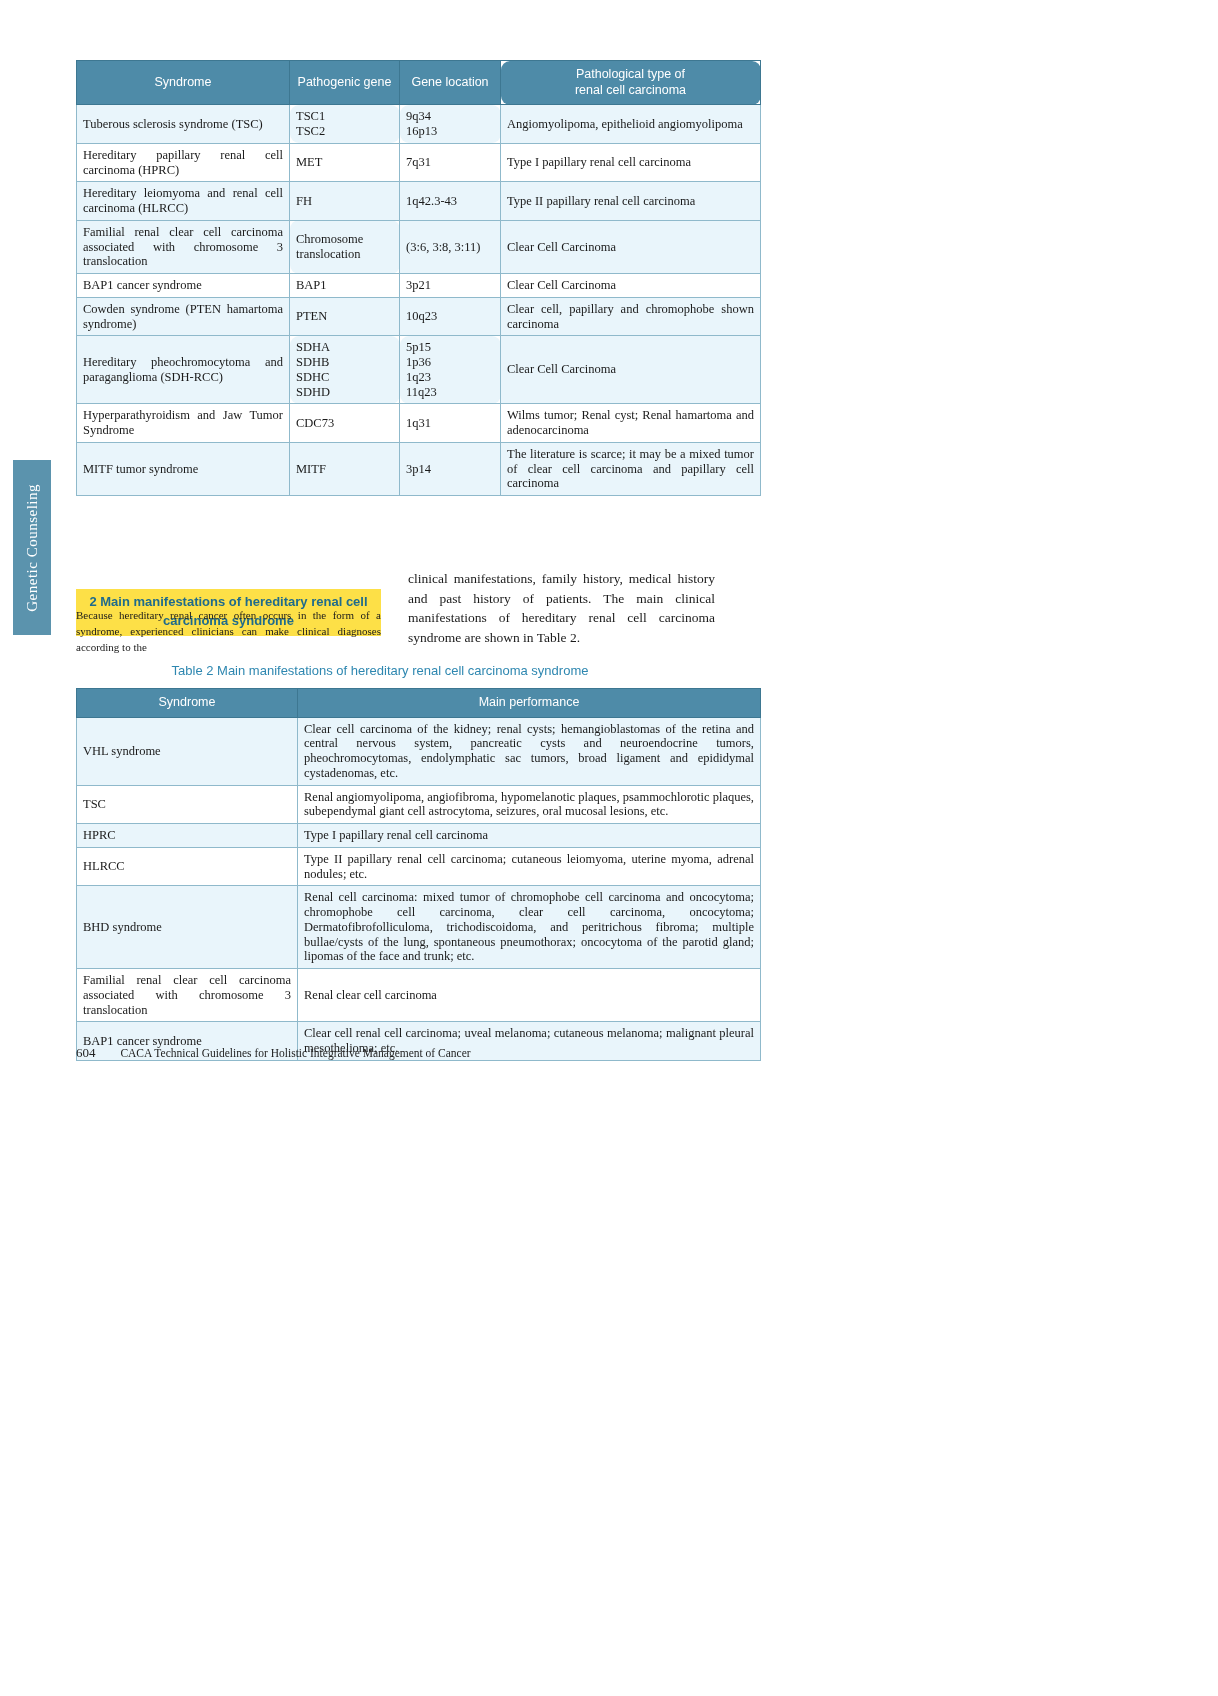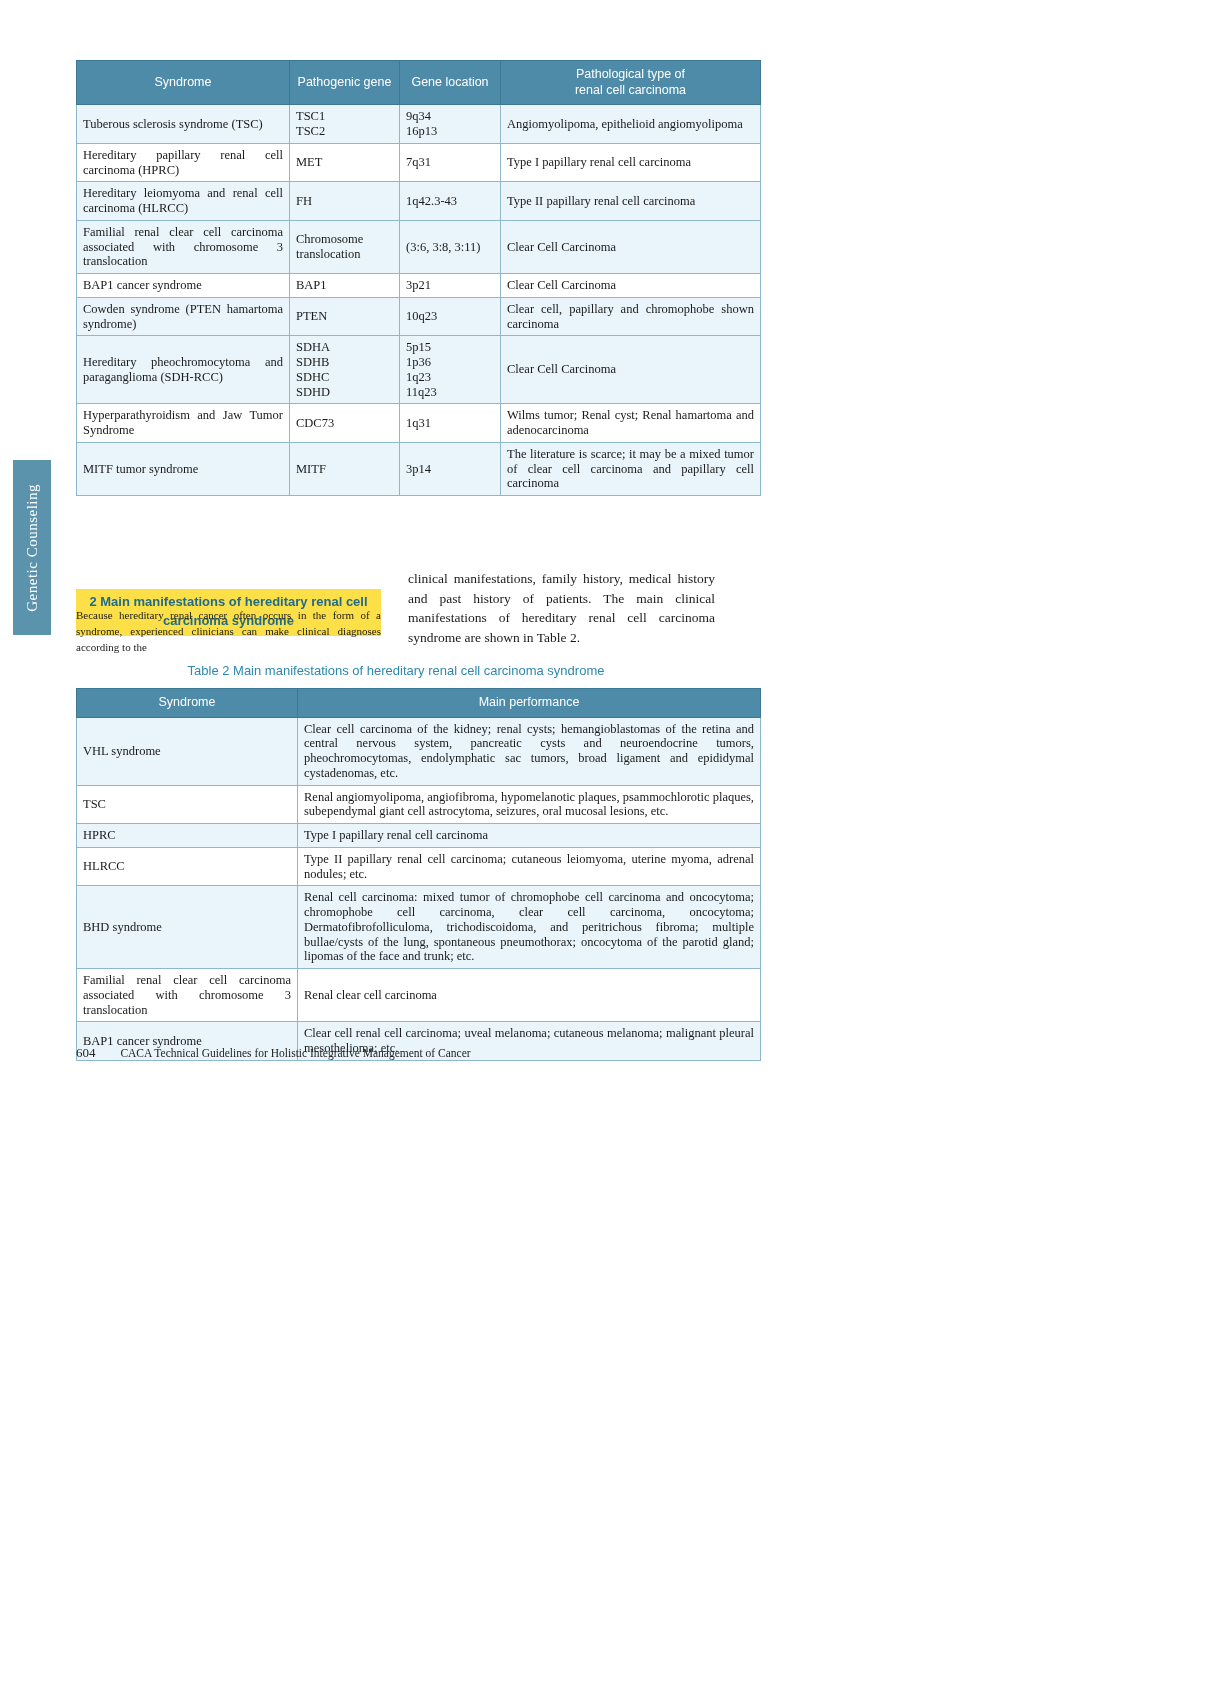--- a/index.html
+++ b/index.html
@@ -72,20 +72,21 @@
   }
   table.doc-table tr.alt td {
     background: #e9f5fb;
   }
   td.just {
     text-align: justify;
     text-align-last: left;
   }
   .multi-line {
     white-space: pre-line;
+    border-radius: 9px;
   }
 
   
   #table1-wrap {
     position: absolute;
     left: 76px;
     top: 60px;
   }
 
   
@@ -120,21 +121,21 @@
     top: 569px;
     width: 307px;
     font-size: 13.5px;
     line-height: 1.45;
     text-align: justify;
     text-align-last: left;
   }
 
   .table2-caption {
     position: absolute;
-    left: 76px;
+    left: 60px;
     top: 663px;
     width: 640px;
     text-align: center;
     color: #2e87b0;
     font-family: "Liberation Sans", sans-serif;
     font-size: 13px;
   }
 
   #table2-wrap {
     position: absolute;

